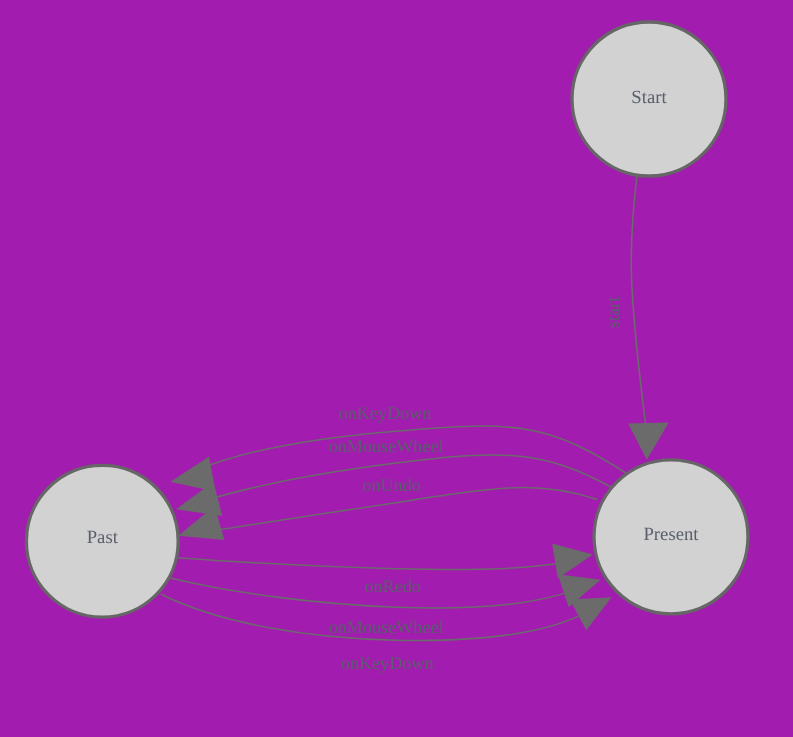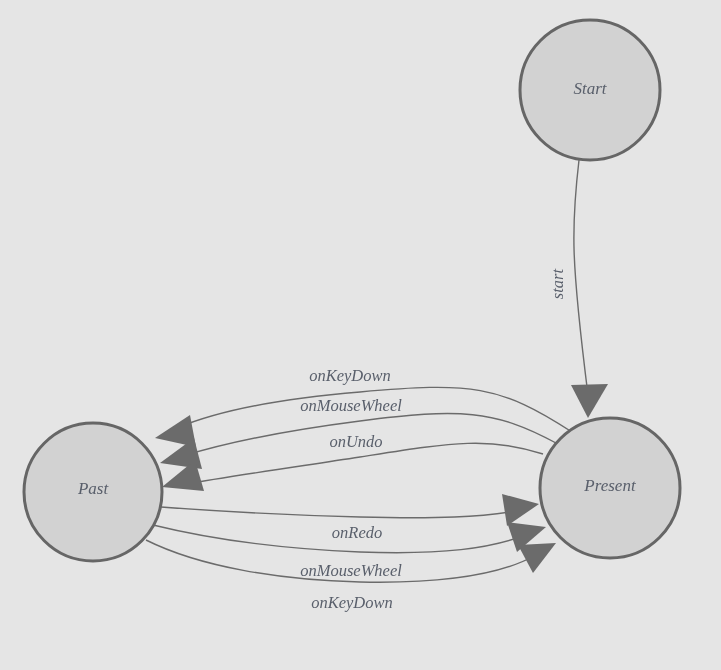--- a/index.html
+++ b/index.html
@@ -10,22 +10,21 @@
   body {
     width: 721px;
     height: 670px;
     font-family: "Liberation Serif", "DejaVu Serif", serif;
     overflow: hidden;
   }
   #diagram-root {
     position: relative;
     width: 721px;
     height: 670px;
-    background: #e5e5e5;
-    font-style: italic;
+    background: #a21caf;
   }
   svg#graph {
     position: absolute;
     top: 0;
     left: 0;
     width: 721px;
     height: 670px;
     display: block;
   }
   .node-circle {

